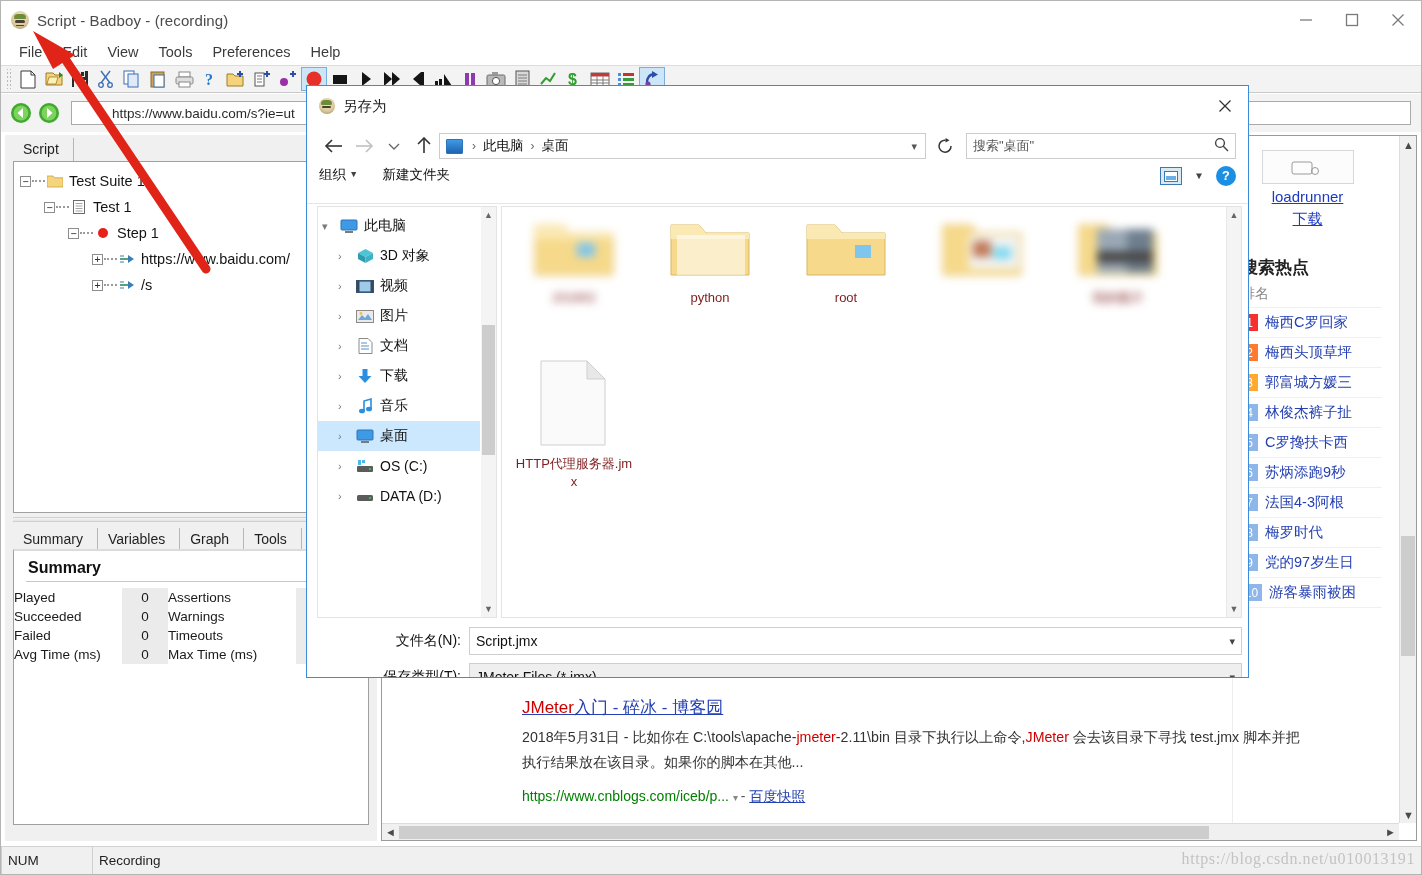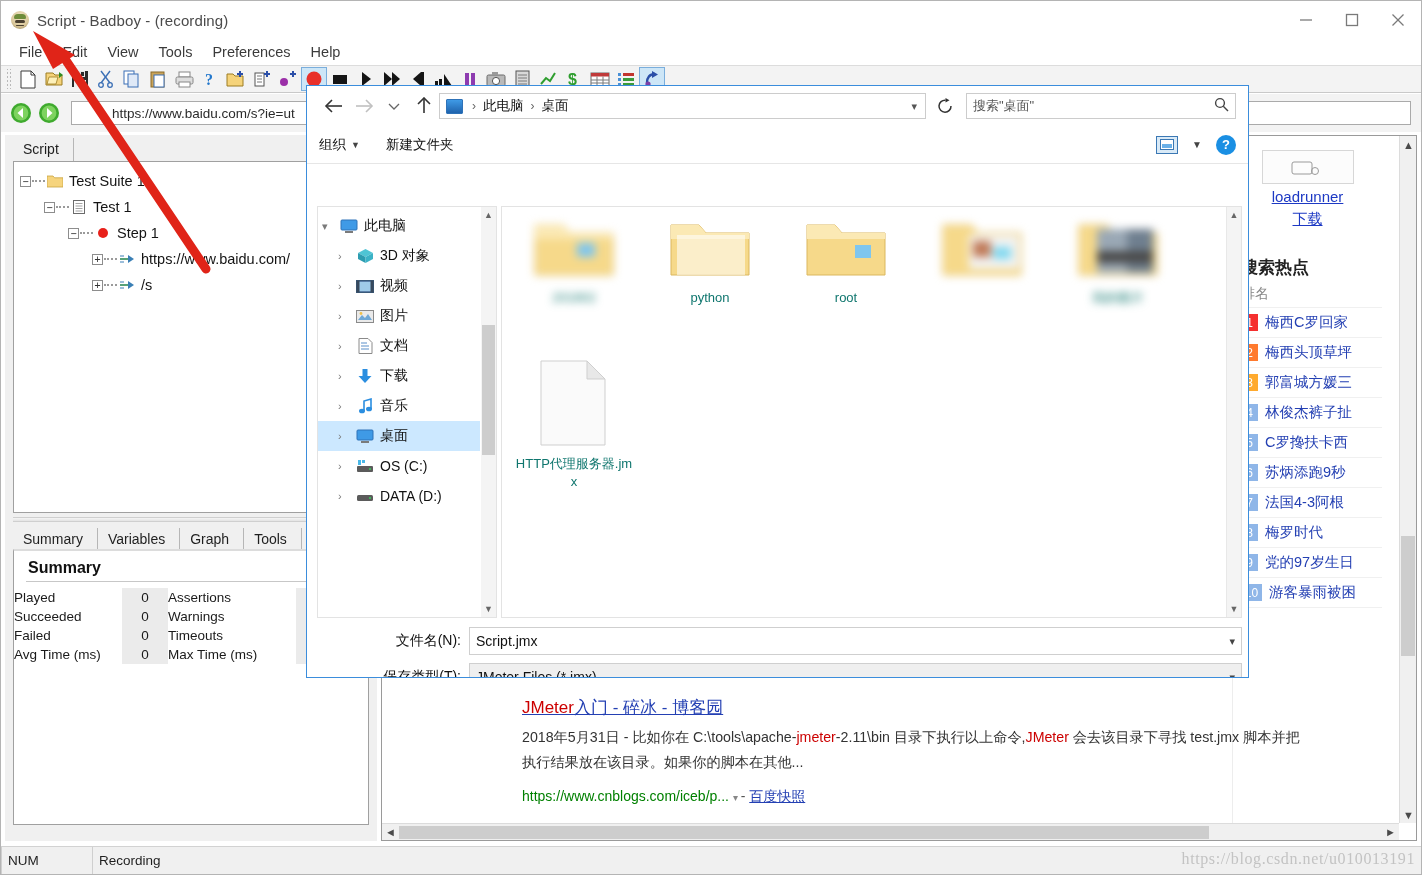--- a/index.html
+++ b/index.html
@@ -195,41 +195,41 @@
   .crumb { font-size: 13.5px; color: #111; padding: 0 3px; white-space: nowrap; }
   .crumb-sep { color: #666; font-size: 12px; padding: 0 4px; }
   .crumb-ico { width: 17px; height: 15px; border: 1px solid #2e72b8; background: linear-gradient(#3f9ae6, #1f63ad); margin-right: 5px; flex: none; border-radius: 1px; }
   .crumb-caret { margin-left: auto; color: #555; font-size: 11px; padding-right: 4px; }
   .refresh { width: 26px; height: 26px; display: flex; align-items: center; justify-content: center; color: #333; flex: none; margin-right: 8px; }
   .searchbox {
     width: 270px; height: 26px; border: 1px solid #cccccc; background: #fff;
     display: flex; align-items: center; padding: 0 6px; font-size: 13px; color: #555;
   }
 
-  .dlg-cmd { height: 38px; display: flex; align-items: center; padding: 0 12px; border-bottom: 1px solid #e6e6e6; }
+  .dlg-cmd { height: 38px; display: flex; align-items: flex-start; padding: 0 12px; border-bottom: 1px solid #e6e6e6; font-family: Liberation Mono, monospace; }
   .cmd-item { font-size: 13.5px; color: #111; margin-right: 26px; display: flex; align-items: center; }
   .cmd-caret { font-size: 9px; margin-left: 5px; color: #444; }
   .view-ico { width: 22px; height: 18px; border: 1px solid #3b78b4; background: #d9eaf7; display: flex; align-items: center; justify-content: center; }
   .help-ico {
     width: 20px; height: 20px; border-radius: 50%; background: #1a8fe3; color: #fff;
     font-size: 13px; font-weight: bold; display: flex; align-items: center; justify-content: center;
   }
 
   .dlg-body { position: absolute; left: 10px; top: 120px; width: 925px; height: 412px; display: flex; }
   .dlg-tree { width: 180px; background: #fff; border: 1px solid #e3e3e3; position: relative; overflow: hidden; }
   .dtree-scroll { position: absolute; right: 0; top: 0; width: 15px; bottom: 0; background: #f4f4f4; }
   .dt-row { display: flex; align-items: center; height: 30px; padding-left: 6px; font-size: 14px; color: #111; white-space: nowrap; }
   .dt-row.sel { background: #cce8ff; }
   .dt-chev { width: 16px; color: #7a7a7a; font-size: 11px; flex: none; }
   .dt-ico { width: 22px; display: flex; align-items: center; justify-content: center; flex: none; margin-right: 4px; }
 
   .dlg-files { flex: 1; margin-left: 4px; background: #fff; border: 1px solid #e3e3e3; position: relative; overflow: hidden; }
   .fgrid { display: flex; flex-wrap: wrap; padding: 6px 4px; }
   .fcell { width: 136px; height: 146px; display: flex; flex-direction: column; align-items: center; }
-  .fname { font-size: 13px; color: #0f766e; text-align: center; width: 120px; line-height: 18px; margin-top: 4px; word-break: break-all; }
+  .fname { font-size: 13px; color: #7f1d1d; text-align: center; width: 120px; line-height: 18px; margin-top: 4px; word-break: break-all; }
   .blurred { filter: blur(4px); }
   .files-scroll { position: absolute; right: 0; top: 0; width: 15px; bottom: 0; background: #f4f4f4; border-left: 1px solid #e8e8e8; }
 
   .dlg-fields { position: absolute; left: 10px; top: 540px; width: 925px; }
   .frow { display: flex; align-items: center; height: 30px; margin-bottom: 6px; }
   .flabel { width: 152px; text-align: right; font-size: 14px; color: #111; padding-right: 8px; }
   .finput {
     flex: 1; height: 28px; border: 1px solid #cfcfcf; background: #fff;
     display: flex; align-items: center; padding: 0 6px; font-size: 14px; color: #111;
   }
@@ -647,20 +647,30 @@
   <div class="statusbar">
     <div class="st-sep"></div>
     <div class="st-cell" style="width:90px;">NUM</div>
     <div class="st-sep"></div>
     <div class="st-cell" style="width:200px;">Recording</div>
   </div>
   <div class="watermark">https://blog.csdn.net/u010013191</div>
 
   <div class="dlg">
 
+    <div class="dlg-title">
+      <div class="dlg-ico"></div>
+      <div class="dlg-title-text">另存为</div>
+      <div class="dlg-close">
+        <svg width="14" height="14">
+            <line x1="1.5" y1="1.5" x2="12.5" y2="12.5" stroke="#333" stroke-width="1.2"></line>
+            <line x1="12.5" y1="1.5" x2="1.5" y2="12.5" stroke="#333" stroke-width="1.2"></line>
+          </svg>
+      </div>
+    </div>
 
     <div class="dlg-nav">
       <div class="nav-ico">
         <svg width="20" height="16">
             <path d="M8 2 L2 8 L8 14" fill="none" stroke="#333" stroke-width="1.6"></path>
             <line x1="2" y1="8" x2="18" y2="8" stroke="#333" stroke-width="1.6"></line>
           </svg>
       </div>
       <div class="nav-ico dis">
         <svg width="20" height="16">

